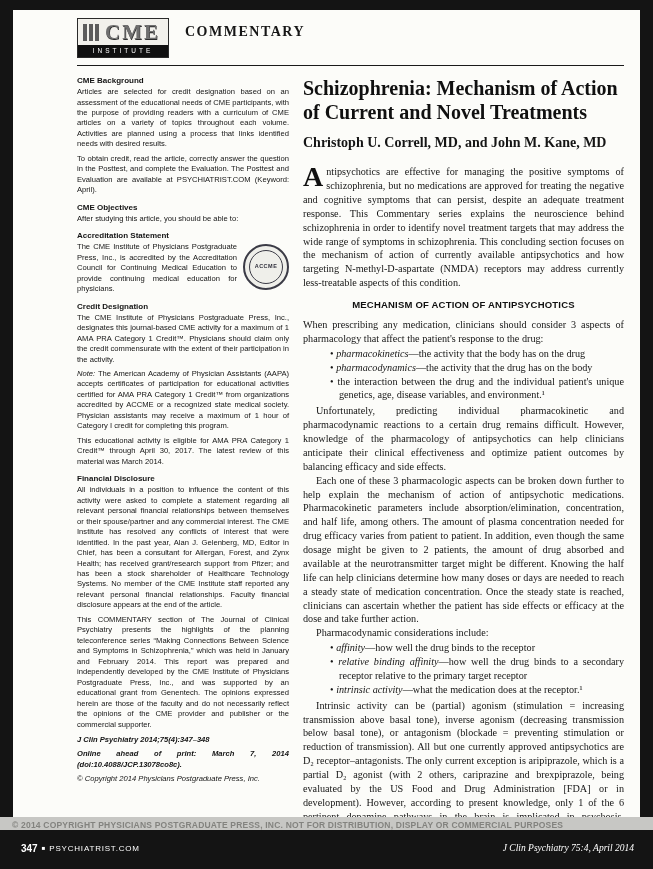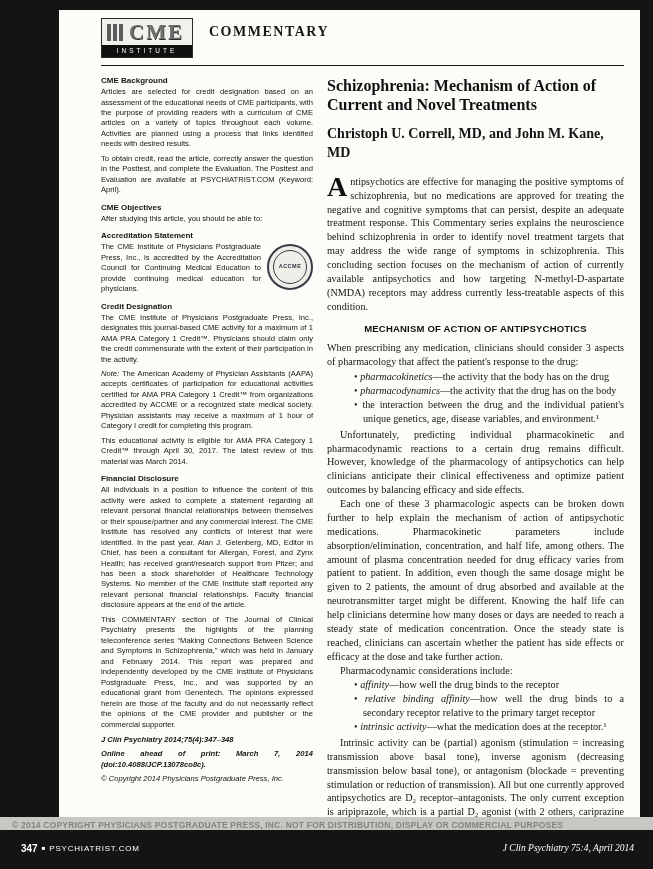--- a/index.html
+++ b/index.html
@@ -6,21 +6,21 @@
   html, body { width: 653px; height: 869px; }
   body { font-family: "Liberation Serif", serif; background: #3a3a3a; }
 
   .frame {
     width: 653px; height: 869px; background: #141414;
     padding: 10px 13px 0; display: flex; flex-direction: column;
     position: relative; overflow: hidden;
   }
   .page {
     flex: 1; background: #fcfcf9; overflow: hidden;
-    padding: 8px 16px 0 42px; position: relative; margin-left: 46px;
+    padding: 8px 16px 0 64px; position: relative;
   }
 
   
   .header {
     display: flex; align-items: flex-start;
     border-bottom: 1.5px solid #1a1a1a; padding-bottom: 7px; margin-bottom: 9px;
   }
   .logo { width: 92px; border: 1px solid #2a2a2a; background: #f2f1ec; }
   .logo-top { display: flex; align-items: center; padding: 3px 5px 2px; }
   .logo-bars { display: flex; margin-right: 4px; }
@@ -67,21 +67,21 @@
   .cite-block { margin-top: 5px; }
   .cite { font-style: italic; font-weight: bold; margin-bottom: 2px; text-align: left; }
   .online { font-style: italic; font-weight: bold; margin-bottom: 1px; }
   .sb-copy { font-style: italic; }
 
   
   .main {
     flex: 1; font-size: 10.2px; line-height: 1.36; color: #151515; text-align: justify;
   }
   .title {
-    font-size: 16px; font-weight: bold; line-height: 1.18;
+    font-size: 20px; font-weight: bold; line-height: 1.18;
     color: #101010; text-align: left; margin: 2px 0 9px;
   }
   .authors { font-size: 14px; font-weight: bold; text-align: left; margin-bottom: 13px; }
   .dropcap {
     float: left; font-size: 28px; line-height: 23px; font-weight: bold;
     padding: 0 3px 0 0; color: #101010;
   }
   .mech-heading {
     font-family: "Liberation Sans", sans-serif; font-size: 9.5px; font-weight: bold;
     text-align: center; letter-spacing: 0.2px; margin: 9px 0 6px; color: #101010;

